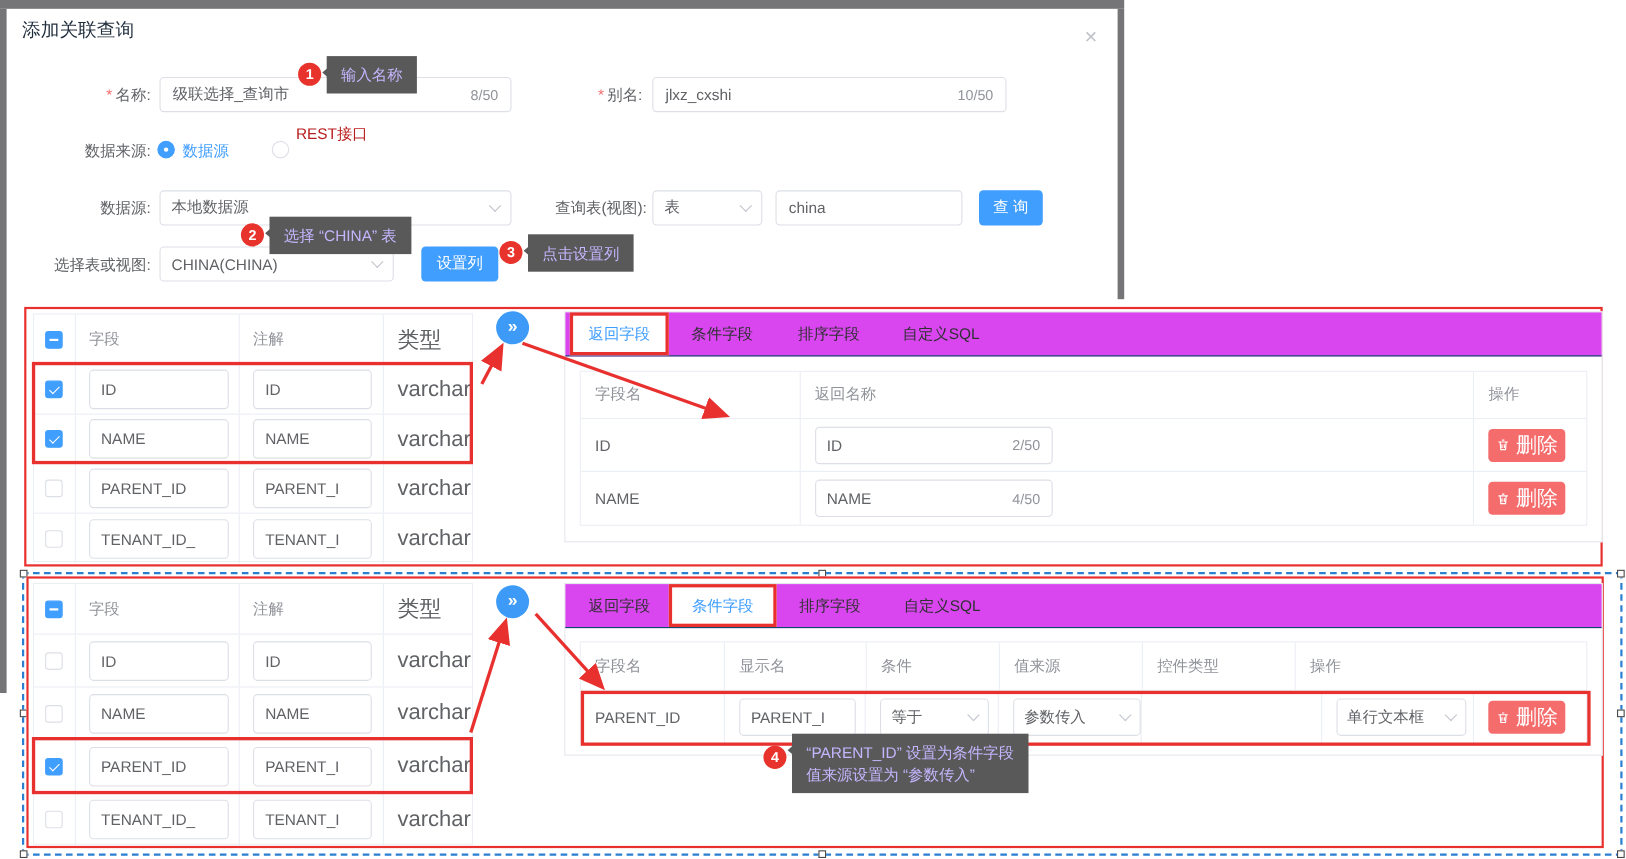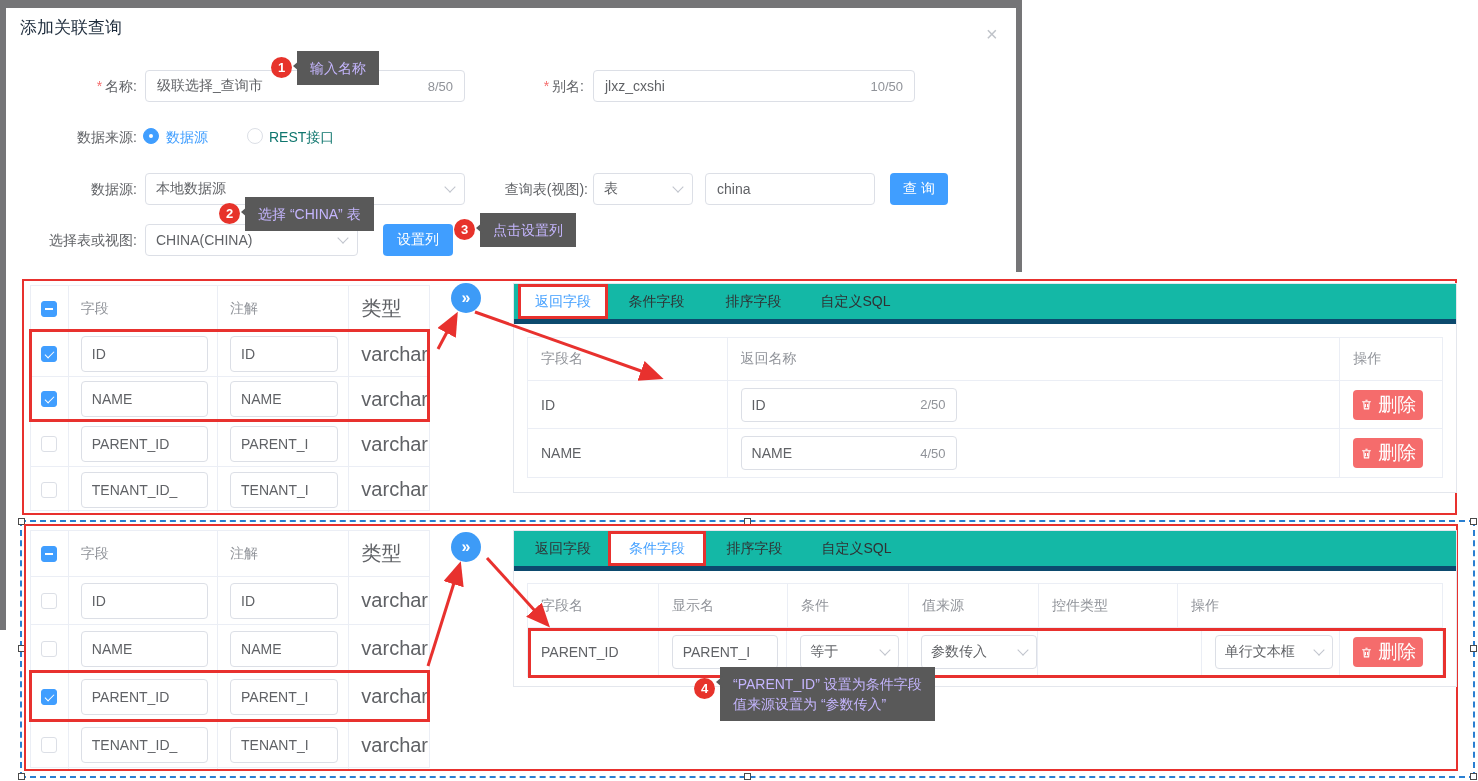--- a/index.html
+++ b/index.html
@@ -52,21 +52,21 @@
   .fi-name{width:127px}
   .fi-comment{width:108px}
   .cb{width:16px;height:16px;border:1px solid #dcdfe6;border-radius:3px;background:#fff;position:relative;display:inline-block}
   .cb.on{background:#409eff;border-color:#409eff}
   .cb.on::after{content:'';position:absolute;left:5px;top:2px;width:4px;height:8px;border-right:1.6px solid #fff;border-bottom:1.6px solid #fff;transform:rotate(45deg)}
   .cb.ind{background:#409eff;border-color:#409eff}
   .cb.ind::after{content:'';position:absolute;left:3px;top:6px;width:8px;height:2px;background:#fff}
 
   
   .panel{position:absolute;background:#fff;border:1px solid #e4e7ed;z-index:2}
-  .tabbar{height:40px;background:#14b8a6;border-bottom:5px solid #0c4a6e;display:flex;padding-left:4px}
+  .tabbar{height:40px;background:#d946ef;border-bottom:1px solid #0c4a6e;display:flex;padding-left:4px}
   .tab{height:100%;display:flex;align-items:center;justify-content:center;font-size:14px;color:#303133;cursor:pointer}
   .tab.active{background:#fff;color:#409eff;border:3px solid #e8312e}
   .ptable{position:absolute;border:1px solid #ebeef5;background:#fff;z-index:3}
   .prow{display:flex;border-bottom:1px solid #ebeef5}
   .prow:last-child{border-bottom:none}
   .pcell{display:flex;align-items:center;padding-left:13px;border-right:1px solid #ebeef5;height:100%;font-size:14px;color:#606266}
   .pcell:last-child{border-right:none}
   .phead{height:43px}
   .phead .pcell{color:#909399}
   .pbody{height:48px}
@@ -95,21 +95,21 @@
 <div class="flabel" style="left:454px;top:78px"><span class="star">*</span><span>别名:</span></div>
 <div class="ibox" style="left:593px;top:70px;width:322px;height:32px">
   <span>jlxz_cxshi</span>
   <span class="cnt">10/50</span>
 </div>
 
 <div class="flabel" style="left:7px;top:129px">数据来源:</div>
 <span class="radio on" style="left:143px;top:128px"></span>
 <span class="rlabel" style="left:166px;top:129px;color:#409eff">数据源</span>
 <span class="radio" style="left:247px;top:128px"></span>
-<span class="rlabel" style="left:269px;top:129px;color:#0f766e">REST接口</span>
+<span class="rlabel" style="left:269px;top:113px;color:#b91c1c">REST接口</span>
 
 <div class="flabel" style="left:7px;top:181px">数据源:</div>
 <div class="selbox" style="left:145px;top:173px;width:320px;height:32px">
   <span>本地数据源</span>
   <span class="chev"></span>
 </div>
 <div class="flabel" style="left:458px;top:181px">查询表(视图):</div>
 <div class="selbox" style="left:593px;top:173px;width:100px;height:32px">
   <span>表</span>
   <span class="chev"></span>

